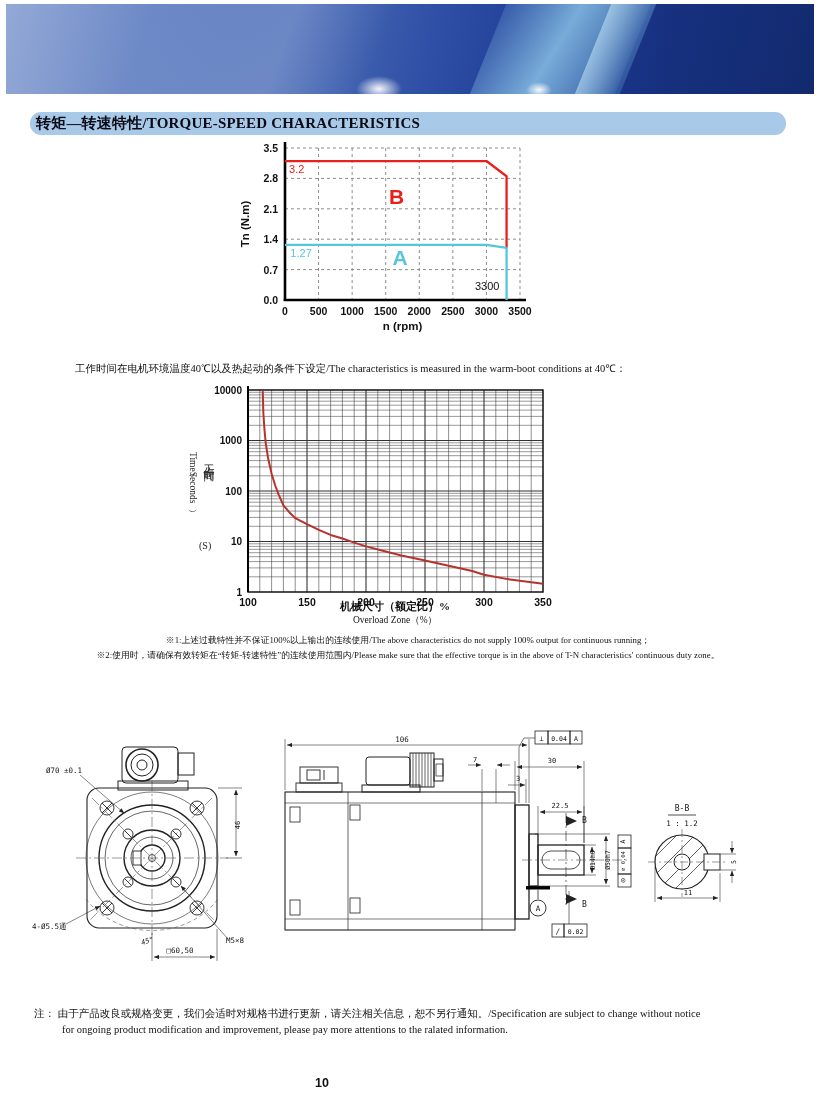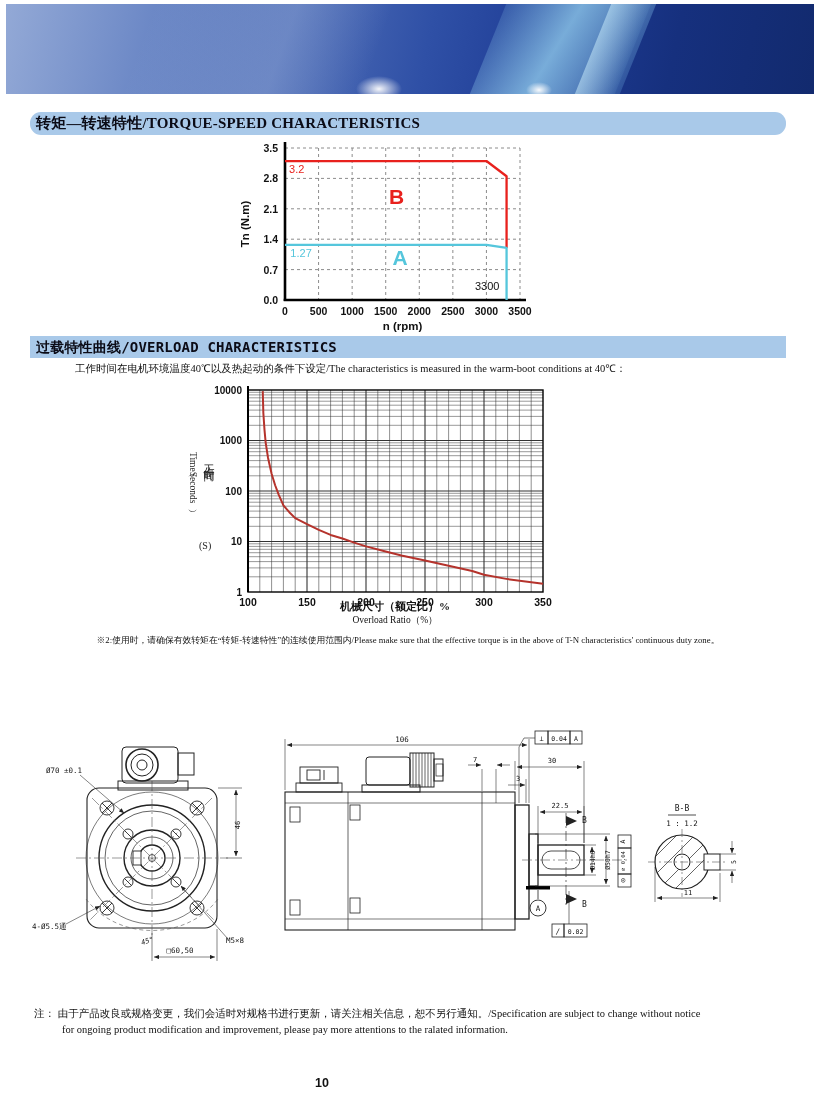--- a/index.html
+++ b/index.html
@@ -91,21 +91,20 @@
       <polyline points="50,23.02857142857141 251.42857142857142,23.02857142857141 271.57142857142856,38.22857142857143 271.57142857142856,109.88571428571429" fill="none" stroke="#e8211d" stroke-width="2.3" stroke-linejoin="round"></polyline>
       <polyline points="50,106.84571428571428 251.42857142857142,106.84571428571428 271.57142857142856,109.88571428571429 271.57142857142856,162" fill="none" stroke="#55c6dc" stroke-width="2.3" stroke-linejoin="round"></polyline>
       <text x="54.028571428571425" y="35.18857142857142" font-size="11" font-weight="500" fill="#e8211d" font-family="&quot;Liberation Sans&quot;,sans-serif">3.2</text>
       <text x="55.371428571428574" y="118.57142857142858" font-size="11" font-weight="500" fill="#55c6dc" font-family="&quot;Liberation Sans&quot;,sans-serif">1.27</text>
       <text x="154.07142857142856" y="65.58857142857141" font-size="21" font-weight="700" fill="#e8211d" font-family="&quot;Liberation Sans&quot;,sans-serif">B</text>
       <text x="157.42857142857144" y="127.25714285714285" font-size="21" font-weight="700" fill="#55c6dc" font-family="&quot;Liberation Sans&quot;,sans-serif">A</text>
       <text x="240.01428571428573" y="151.57714285714286" font-size="11" font-weight="500" fill="#111111" font-family="&quot;Liberation Sans&quot;,sans-serif">3300</text>
     </svg>
 
 
-  <div class="sec-bar mono" style="top:336px;height:22px;line-height:22px;">过载特性曲线/OVERLOAD CHARACTERISTICS</div>
 
   <div id="cond">工作时间在电机环境温度40℃以及热起动的条件下设定/The characteristics is measured in the warm-boot conditions at 40℃：</div>
 
   <svg id="chart2" width="575" height="232" style="left:185px;top:383px;">
       <line x1="74.8" y1="7" x2="74.8" y2="209" stroke="#333" stroke-width="0.55"></line>
       <line x1="86.6" y1="7" x2="86.6" y2="209" stroke="#333" stroke-width="0.55"></line>
       <line x1="98.4" y1="7" x2="98.4" y2="209" stroke="#333" stroke-width="0.55"></line>
       <line x1="110.2" y1="7" x2="110.2" y2="209" stroke="#333" stroke-width="0.55"></line>
       <line x1="122" y1="7" x2="122" y2="209" stroke="#333" stroke-width="1.1"></line>
       <line x1="133.8" y1="7" x2="133.8" y2="209" stroke="#333" stroke-width="0.55"></line>
@@ -177,24 +176,25 @@
       <text x="358" y="223" text-anchor="middle" font-size="10.5" font-weight="600" fill="#111" font-family="&quot;Liberation Sans&quot;,sans-serif">350</text>
       <polyline points="77.75,8.12495793291319 78.34,30.024563760311082 79.52,47.19194087587579 80.7,59.810753273314106 83.06,75.01276805434514 86.6,90.70765461847859 90.14,102.24586070850474 93.68,111.56434425142821 98.4,122.34183114644264 104.30000000000001,129.22092837085108 110.2,135.1489011061027 122,141.20765461847859 133.8,146.86232947039719 145.60000000000002,151.9181446910022 157.4,155.43475906214263 169.2,159.6249579329132 181,163.39395565690685 198.70000000000002,167.9478754895358 216.4,172.42406858516014 240,177.52591083490603 263.6,182.81504603616668 287.2,188.04384592747368 299,191.70765461847859 322.6,196.10873849228304 358,200.85091588713377" fill="none" stroke="#b5332c" stroke-width="2" stroke-linejoin="round"></polyline>
     </svg>
 
   <div id="ylab2-en">Time（Seconds）</div>
   <div id="ylab2-cn">工作时间</div>
   <div id="ylab2-s">(S)</div>
 
   <div id="xlab2">
     <div class="cn">机械尺寸（额定比）%</div>
-    <div class="en">Overload Ratio（%）</div>
+    <div class="en">Overload Zone（%）</div>
   </div>
 
   <div id="notes">
+    <div>※1:上述过载特性并不保证100%以上输出的连续使用/The above characteristics do not supply 100% output for continuous running；</div>
     <div>※2:使用时，请确保有效转矩在“转矩-转速特性”的连续使用范围内/Please make sure that the effective torque is in the above of T-N characteristics' continuous duty zone。</div>
   </div>
 
 
   <svg width="760" height="300" style="left:30px;top:695px;" viewBox="0 0 760 300">
     <defs>
       <marker id="ar" viewBox="0 0 10 8" refX="9.5" refY="4" markerWidth="9" markerHeight="7" orient="auto-start-reverse">
           <path d="M0,0L10,4L0,8z" fill="#222"></path>
         </marker>
       <clipPath id="bbclip">

